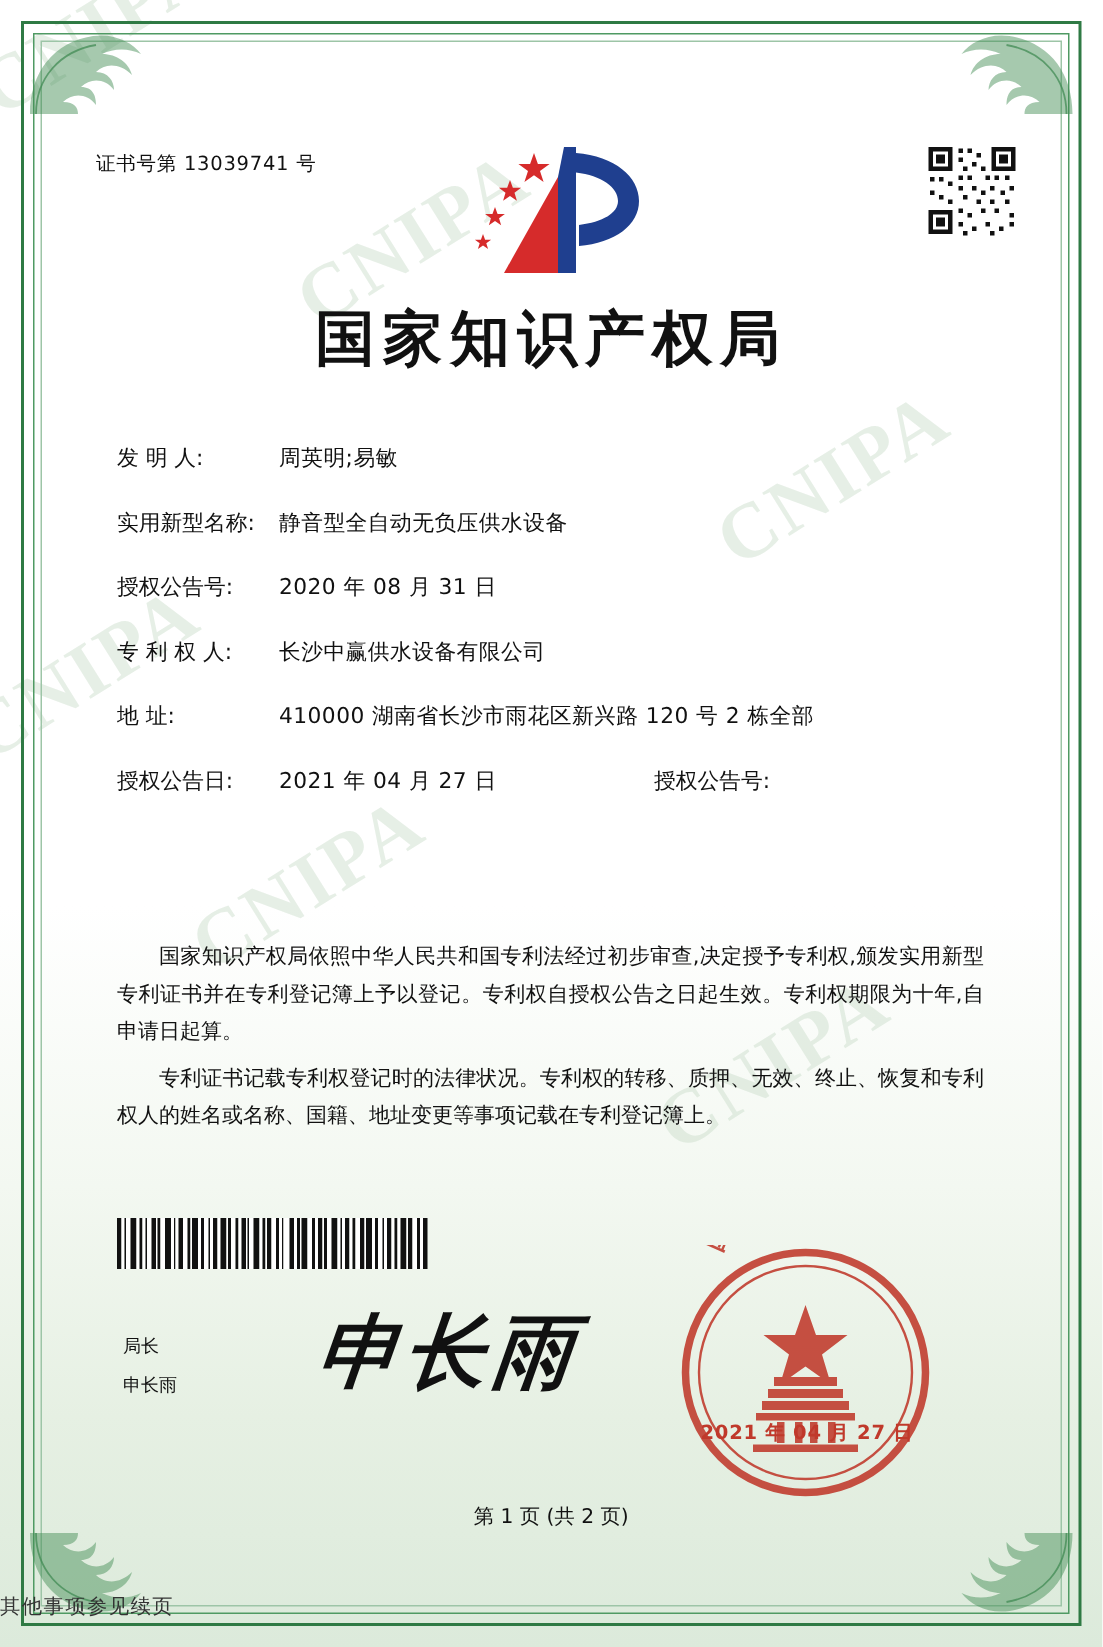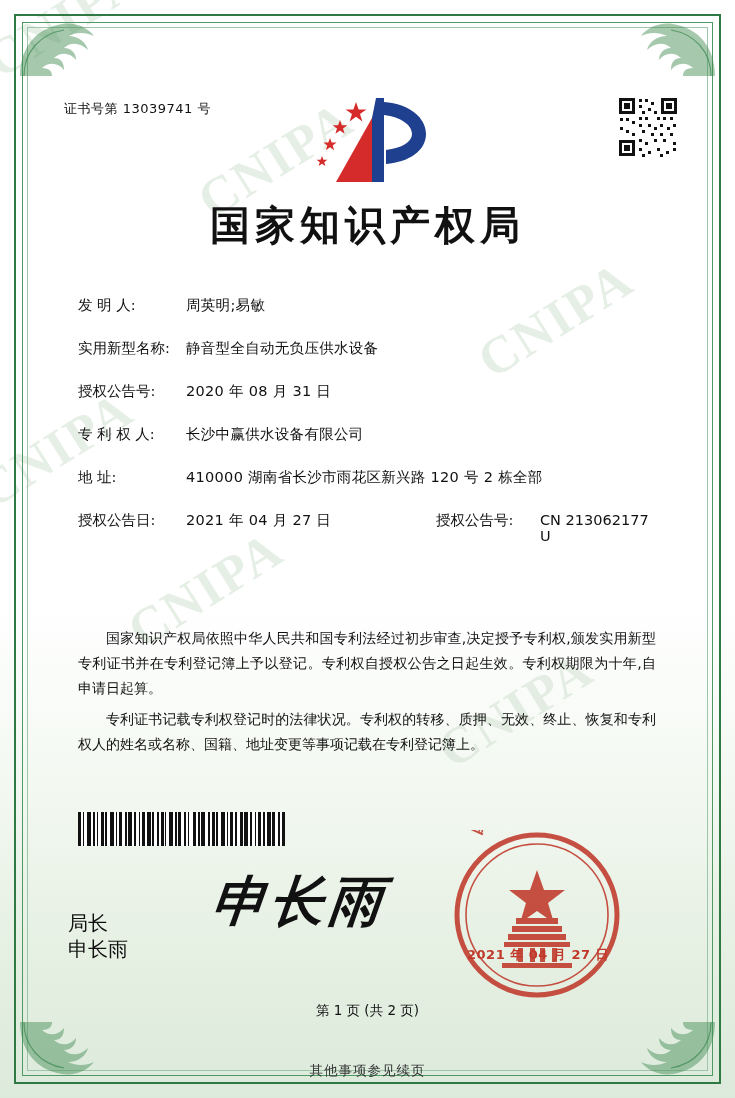--- a/index.html
+++ b/index.html
@@ -161,25 +161,24 @@
     left: 78px; top: 812px;
     width: 222px; height: 34px;
     display: flex;
     align-items: stretch;
   }
   .barcode i { display: block; height: 100%; background: #111; }
 
   
   .sig-label {
     position: absolute;
-    left: 68px; top: 884px;
-    font-size: 20px;
+    left: 82px; top: 884px;
+    font-size: 12px;
     line-height: 26px;
     color: #111;
-    margin-top: 26px;
   }
   .sig-script {
     position: absolute;
     left: 212px; top: 866px;
     font-family: "Liberation Serif", "DejaVu Serif", serif;
     font-size: 54px;
     font-style: italic;
     font-weight: bold;
     letter-spacing: 4px;
     color: #111;
@@ -208,21 +207,20 @@
     left: 0; right: 0; top: 1002px;
     text-align: center;
     font-size: 13.5px;
     color: #111;
   }
 
   
   .footer {
     position: absolute;
     left: 0; right: 0; bottom: 18px;
-    text-align: center;
     font-size: 13.5px;
     color: #333;
     letter-spacing: 1px;
   }
 </style>
 </head>
 <body>
 
 <div class="page">
 
@@ -346,21 +344,20 @@
       <span class="val">长沙中赢供水设备有限公司</span>
     </div>
     <div class="field">
       <span class="lbl">地 址:</span>
       <span class="val">410000 湖南省长沙市雨花区新兴路 120 号 2 栋全部</span>
     </div>
     <div class="field double">
       <span class="lbl">授权公告日:</span>
       <span class="val">2021 年 04 月 27 日</span>
       <span class="lbl2">授权公告号:</span>
-      <span class="val2">CN 213062177 U</span>
     </div>
   </div>
 
   <div class="paras">
     <p>国家知识产权局依照中华人民共和国专利法经过初步审查,决定授予专利权,颁发实用新型专利证书并在专利登记簿上予以登记。专利权自授权公告之日起生效。专利权期限为十年,自申请日起算。</p>
     <p>专利证书记载专利权登记时的法律状况。专利权的转移、质押、无效、终止、恢复和专利权人的姓名或名称、国籍、地址变更等事项记载在专利登记簿上。</p>
   </div>
 
   <div class="barcode">
     <i style="width:3px"></i>

